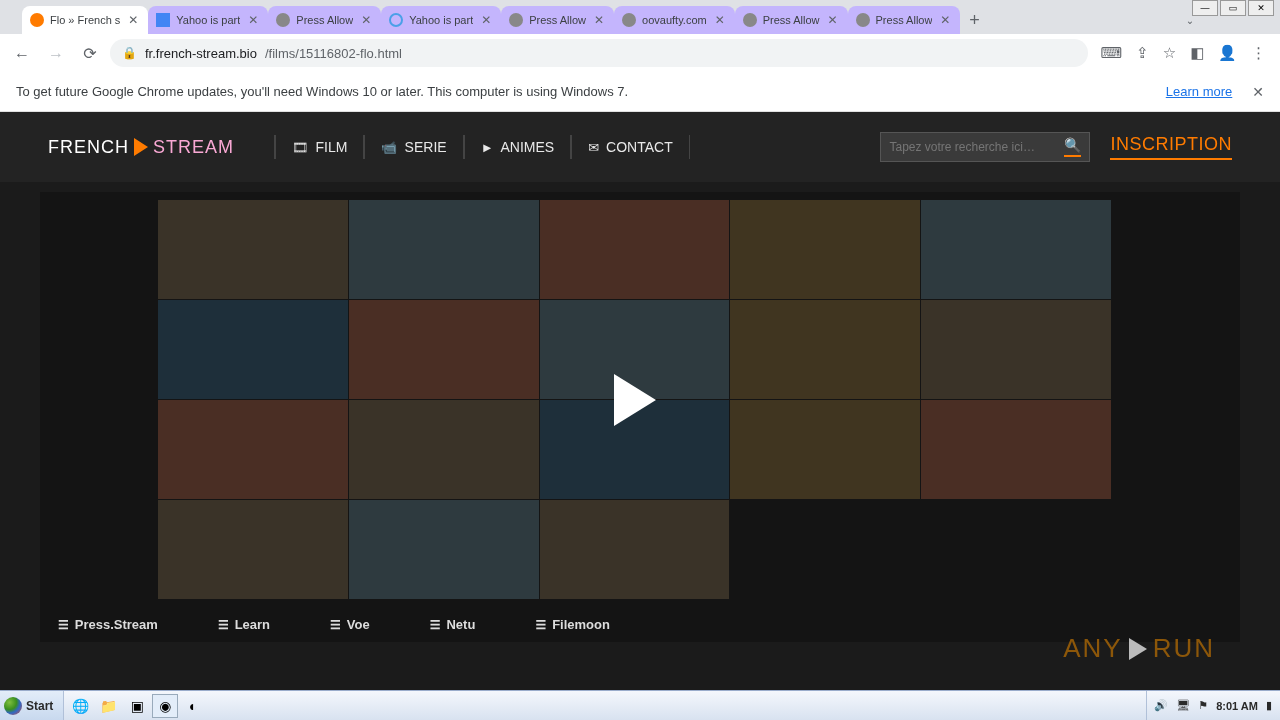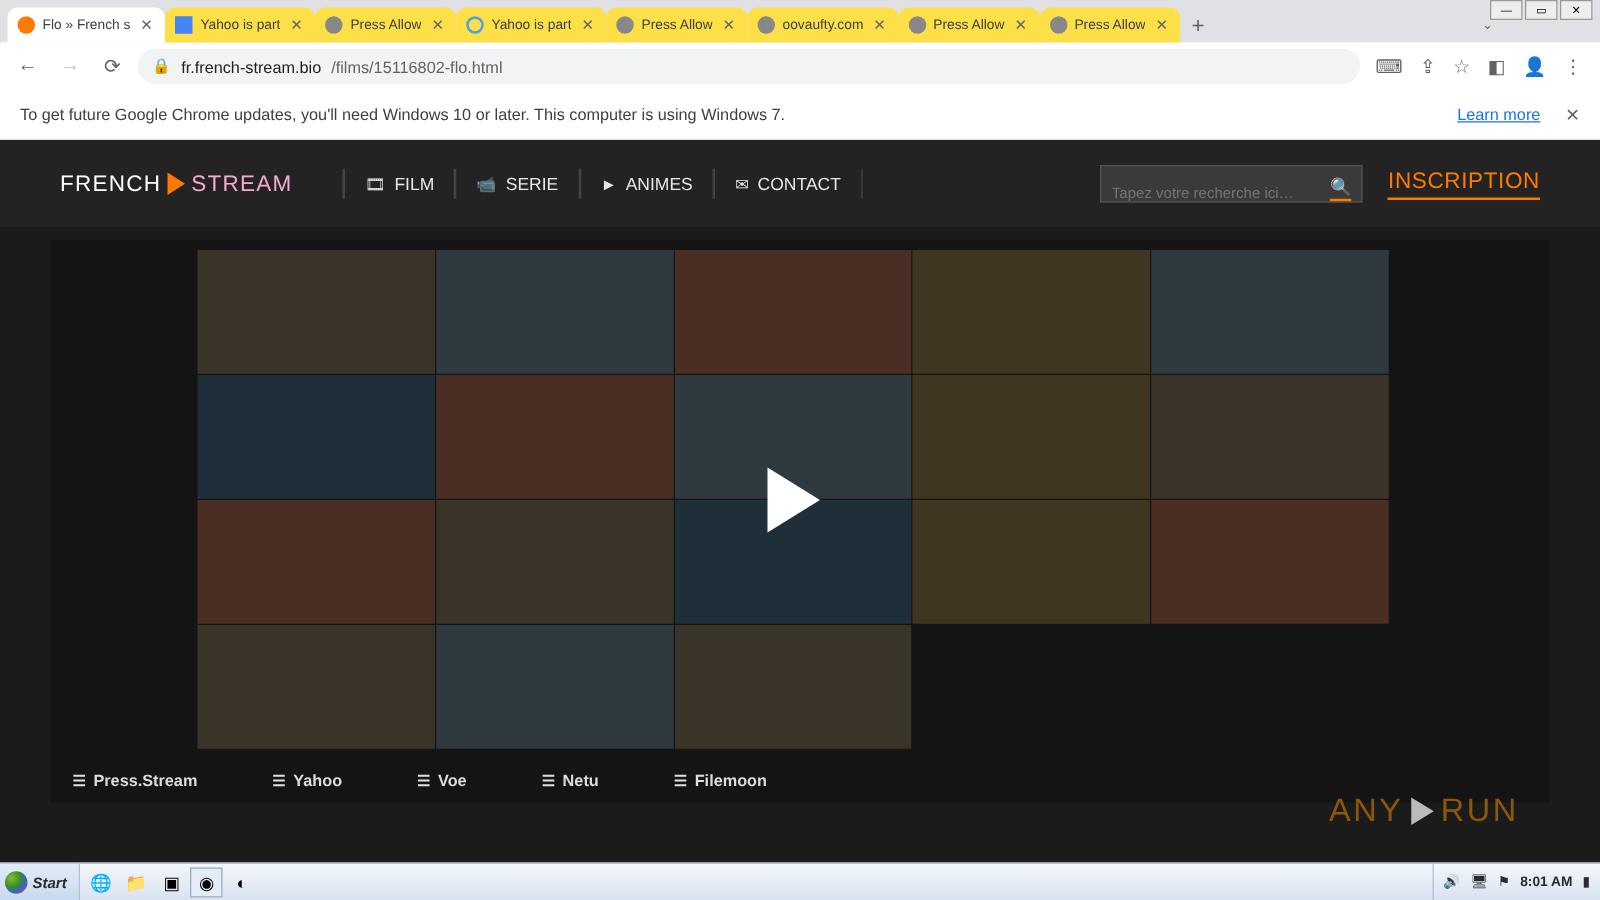--- a/index.html
+++ b/index.html
@@ -3,22 +3,22 @@
 <meta charset="utf-8">
 <style>
 * { margin:0; padding:0; box-sizing:border-box; font-family:"Segoe UI",Arial,sans-serif; }
 body { width:1280px; height:720px; overflow:hidden; background:#fff; position:relative; }
 
 
 .win-controls { position:absolute; top:0; right:6px; display:flex; gap:2px; z-index:100; }
 .win-btn { width:26px; height:16px; border:1px solid #999; background:#eee; font-size:9px; display:flex; align-items:center; justify-content:center; cursor:pointer; }
 
 
-.tabbar { height:34px; background:#dfe1e5; display:flex; align-items:center; padding-left:6px; padding-top:6px; }
-.tab { height:28px; background:#fde047; border-radius:8px 8px 0 0; display:flex; align-items:center; padding:0 8px; font-size:12px; color:#3c4043; max-width:135px; min-width:50px; gap:6px; cursor:pointer; position:relative; }
+.tabbar { height:34px; background:#dfe1e5; display:flex; align-items:center; padding-left:22px; padding-top:6px; }
+.tab { height:28px; background:#c4b5fd; border-radius:8px 8px 0 0; display:flex; align-items:center; padding:0 8px; font-size:12px; color:#3c4043; max-width:135px; min-width:50px; gap:6px; cursor:pointer; position:relative; }
 .tab.active { background:#fff; }
 .tab-favicon { width:14px; height:14px; border-radius:50%; flex-shrink:0; }
 .tab-label { white-space:nowrap; overflow:hidden; text-overflow:ellipsis; flex:1; font-size:11px; }
 .tab-close { width:14px; height:14px; display:flex; align-items:center; justify-content:center; font-size:12px; color:#5f6368; flex-shrink:0; }
 .new-tab { width:28px; height:28px; display:flex; align-items:center; justify-content:center; font-size:18px; color:#5f6368; cursor:pointer; }
 .tabs-overflow { width:20px; height:28px; display:flex; align-items:center; justify-content:center; font-size:10px; color:#5f6368; cursor:pointer; margin-left:auto; margin-right:80px;}
 
 
 .addrrow { height:38px; background:#fff; display:flex; align-items:center; padding:0 8px; gap:6px; }
 .nav-btn { width:28px; height:28px; border-radius:50%; display:flex; align-items:center; justify-content:center; color:#5f6368; font-size:16px; cursor:pointer; }
@@ -37,21 +37,21 @@
 
 .page { background:#1b1b1b; height:calc(720px - 34px - 38px - 40px - 30px); overflow:hidden; }
 .site-header { height:70px; background:#232323; display:flex; align-items:center; padding:0 48px; }
 .logo { font-size:18px; font-weight:500; letter-spacing:1px; color:#fff; display:flex; align-items:center; gap:2px;}
 .logo .orange { color:#f9a8d4; }
 .play-tri { display:inline-block; width:0; height:0; border-left:14px solid #ff7b00; border-top:9px solid transparent; border-bottom:9px solid transparent; margin:0 3px; }
 .nav { display:flex; margin-left:40px; gap:0; }
 .nav-item { color:#e8e8e8; font-size:14px; padding:0 16px; display:flex; align-items:center; gap:7px; cursor:pointer; border-left:1px solid #444; border-right:1px solid #444; height:24px;}
 .nav-item:first-child{border-left:2px solid #444;}
 .nav-icon { font-size:13px; }
-.site-search { margin-left:auto; width:210px; height:30px; background:#3a3a3a; border:1px solid #555; display:flex; align-items:flex-end; padding:0 8px; }
+.site-search { margin-left:auto; width:210px; height:30px; background:#3a3a3a; border:1px solid #555; display:flex; align-items:center; padding:0 8px; }
 .site-search input { flex:1; background:transparent; border:none; outline:none; color:#aaa; font-size:12px; }
 .site-search .sbtn { color:#ff7b00; font-size:14px; cursor:pointer; border-bottom:2px solid #ff7b00; padding-bottom:2px;}
 .inscription { margin-left:20px; color:#ff7b00; font-size:18px; letter-spacing:0.5px; border-bottom:2px solid #ff7b00; padding-bottom:3px; cursor:pointer; }
 
 .stills-wrap { background:#141414; margin:10px 40px 0 40px; padding:8px; }
 .stills { display:grid; grid-template-columns:repeat(5, 1fr); grid-auto-rows:99px; gap:1px; width:953px; position:relative; margin-left:110px;}
 .still { background:#3a3328; }
 .still:nth-child(6n){background:#46362a;}
 .still:nth-child(3n){background:#2e3a3f;}
 .still:nth-child(4n){background:#4a2e24;}
@@ -61,21 +61,21 @@
 .watermark { position:absolute; right:65px; bottom:56px; color:#a16207; font-size:26px; font-weight:500; letter-spacing:2px; display:flex; align-items:center; gap:6px; opacity:0.85;}
 .wm-play { width:0;height:0;border-left:18px solid #d8d8d8;border-top:11px solid transparent;border-bottom:11px solid transparent;}
 .sources { background:#141414; margin:0 40px; padding:10px 18px; display:flex; gap:60px; }
 .source { color:#ddd; font-size:13px; font-weight:bold; display:flex; align-items:center; gap:6px; cursor:pointer;}
 .src-icon { font-size:12px; }
 
 
 .taskbar { position:absolute; bottom:0; left:0; right:0; height:30px; background:linear-gradient(#f4f7fc,#d8e2f0); border-top:1px solid #9aaccb; display:flex; align-items:center; }
 .start { height:30px; padding:0 10px 0 4px; display:flex; align-items:center; gap:4px; background:linear-gradient(#e3edf9,#c7d8ee); border-right:1px solid #b0c0d8; cursor:pointer;}
 .start-orb { width:18px; height:18px; border-radius:50%; background:radial-gradient(circle at 30% 30%, #7fbf3f, #3a8f1f 40%, #3067c4 60%, #e04f2f);}
-.start-text { font-size:12px; font-style:italic; font-weight:bold; color:#2a2a2a;}
+.start-text { font-size:12px; font-weight:bold; color:#2a2a2a;}
 .tb-icons { display:flex; gap:2px; padding:0 4px;}
 .tb-icon { width:26px; height:24px; display:flex; align-items:center; justify-content:center; font-size:14px; cursor:pointer; border:1px solid transparent;}
 .tb-icon.active { background:#e3edf9; border:1px solid #9ab; }
 .tray { margin-left:auto; display:flex; align-items:center; gap:8px; padding:0 8px; font-size:11px; color:#2a2a2a; border-left:1px solid #b0c0d8; height:30px;}
 .tray span{cursor:pointer;}
 .tray .clock{font-size:11px;font-weight:bold;}
 
 .favi-globe{background:#888;}
 .favi-orange{background:#ff7b00;}
 .favi-blue{background:#4285f4;border-radius:0;}
@@ -215,21 +215,21 @@
         <div class="still"></div>
       </div>
   </div>
   <div class="sources" id="sources">
       <div class="source">
         <span class="src-icon">☰</span>
         <span>Press.Stream</span>
       </div>
       <div class="source">
         <span class="src-icon">☰</span>
-        <span>Yahoo</span>
+        <span>Learn</span>
       </div>
       <div class="source">
         <span class="src-icon">☰</span>
         <span>Voe</span>
       </div>
       <div class="source">
         <span class="src-icon">☰</span>
         <span>Netu</span>
       </div>
       <div class="source">

